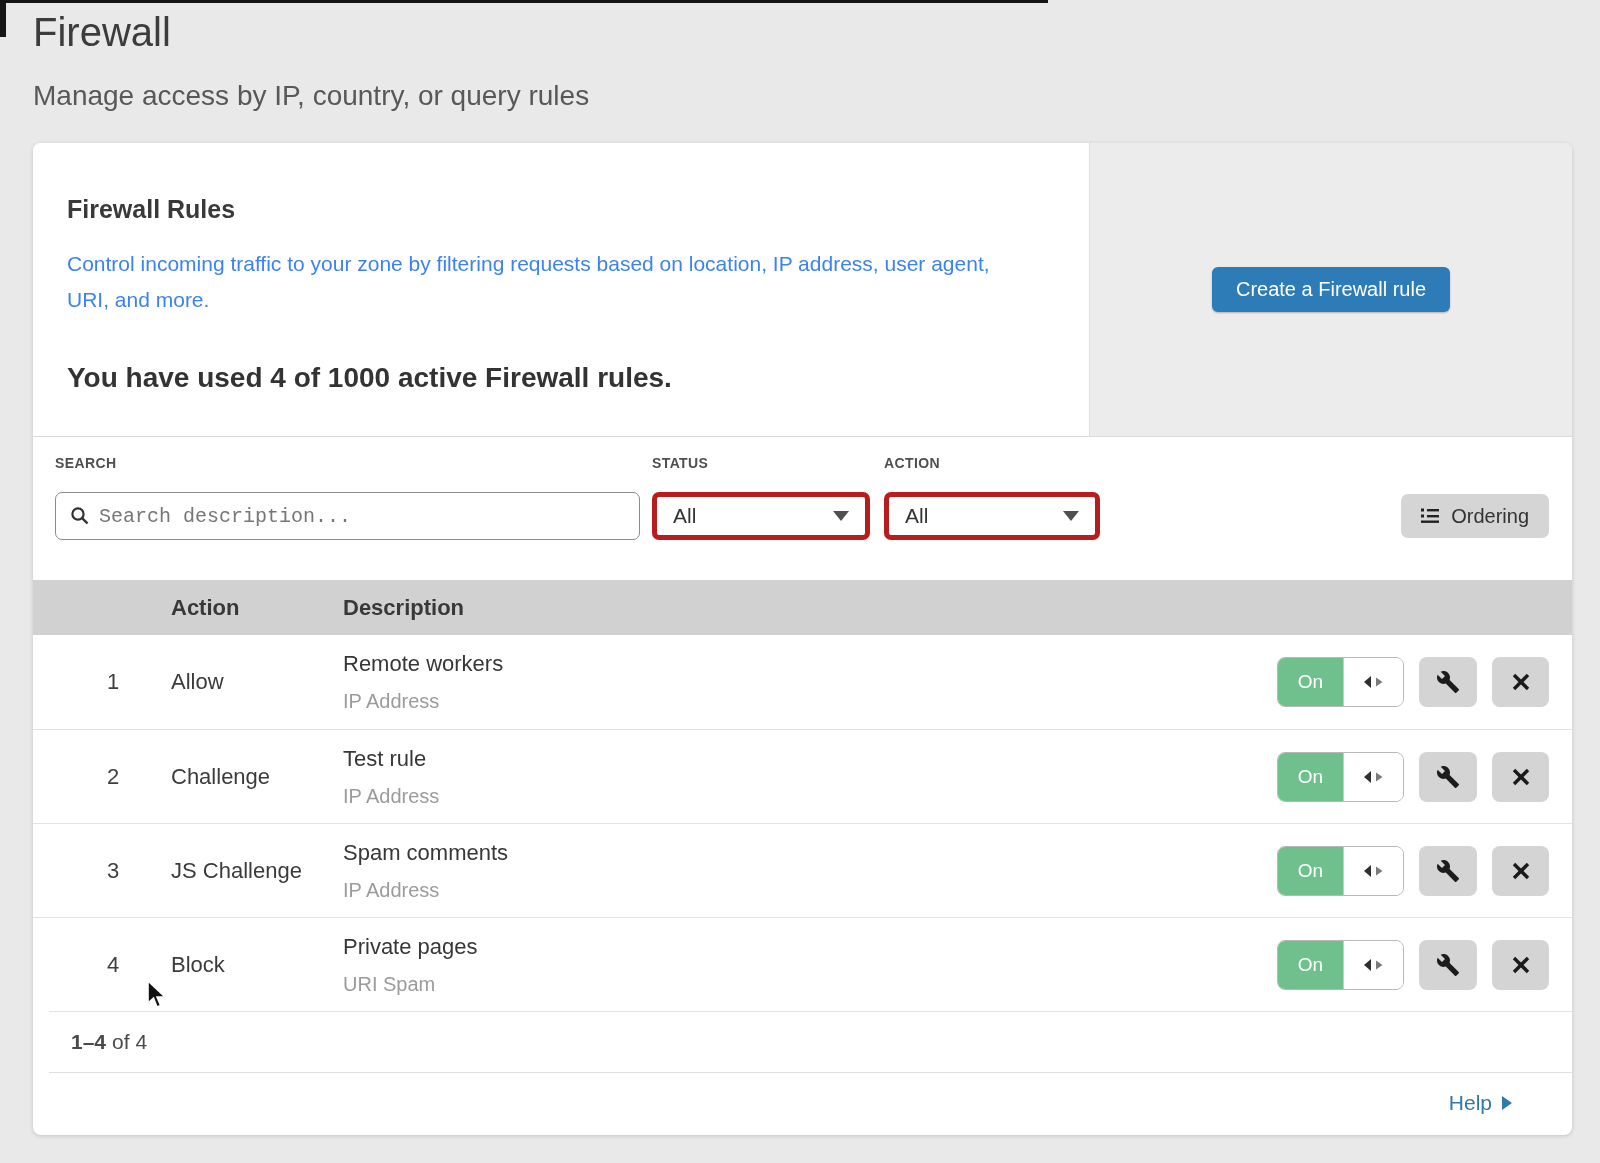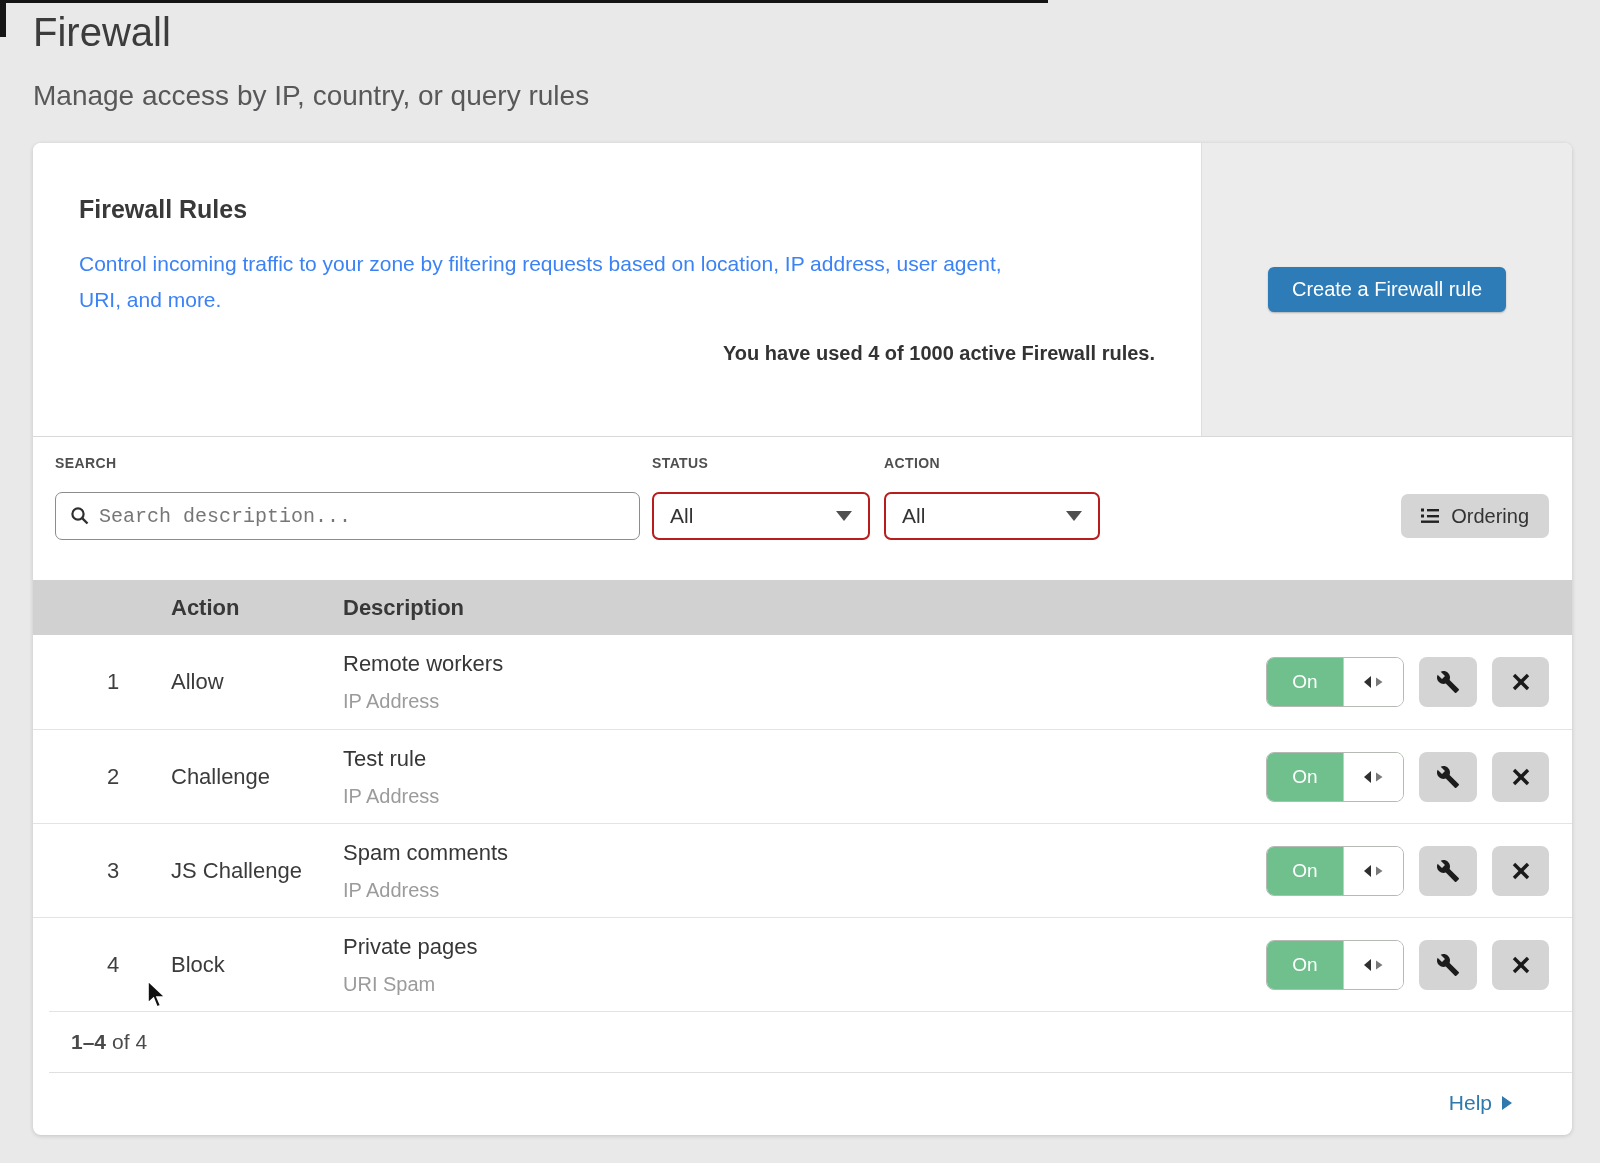--- a/index.html
+++ b/index.html
@@ -22,24 +22,24 @@
   .card {
     position:absolute; left:33px; top:143px; width:1539px; height:992px;
     background:#fff; border-radius:8px;
     box-shadow:0 1px 4px rgba(0,0,0,.16);
   }
   .card-top {
     height:294px; display:flex;
     border-bottom:1px solid #d9d9d9;
     border-radius:8px 8px 0 0; overflow:hidden;
   }
-  .intro { width:1168px; background:#fff; padding:52px 46px 0 46px; }
+  .intro { width:1056px; background:#fff; padding:52px 46px 0 34px; }
   .intro h2 { font-size:25px; font-weight:700; color:#393939; }
   .intro p { margin-top:22px; font-size:21px; line-height:36px; color:#3b82f6; max-width:945px; }
-  .intro .usage { margin-top:24px; font-size:20px; font-weight:700; color:#333;text-align:right; }
+  .intro .usage { margin-top:44px; font-size:28px; font-weight:700; color:#333; }
   .sidebar {
     flex:1; background:#ececec; border-left:1px solid #dedede;
     display:flex; align-items:center; justify-content:center;
   }
   .create-btn {
     background:#2e7cb7; color:#fff; border:none; border-radius:6px;
     font-family:inherit; font-size:20px; font-weight:400;
     padding:0 24px; height:45px; cursor:pointer;
     box-shadow:0 1px 2px rgba(0,0,0,.25);
   }
@@ -57,21 +57,21 @@
     border:1px solid #8c8c8c; border-radius:7px; background:#fff;
     display:flex; align-items:center; padding:0 14px; gap:9px;
   }
   .search-box input {
     border:none; outline:none; flex:1; font-family:Liberation Mono, monospace;
     font-size:20px; color:#333; background:transparent;
   }
   .search-box input::placeholder { color:#767676; }
   .select {
     position:absolute; top:55px; height:48px; background:#fff;
-    border:2px solid #b91c1c; border-radius:7px;
+    border:5px solid #b91c1c; border-radius:7px;
     display:flex; align-items:center; justify-content:space-between;
     padding:0 16px; font-size:21px; color:#333; cursor:pointer;
   }
   .select-status { left:619px; width:218px; }
   .select-action { left:851px; width:216px; }
   .caret-down {
     width:0; height:0; border-left:8px solid transparent;
     border-right:8px solid transparent; border-top:10px solid #4f4f4f;
   }
   .ordering-btn {
@@ -97,21 +97,21 @@
   .cell-priority { font-size:22px; color:#3f3f3f; }
   .cell-action { font-size:22px; color:#3b3b3b; }
   .cell-desc .desc-title { font-size:22px; color:#373737; }
   .cell-desc .desc-sub { margin-top:13px; font-size:20px; color:#9b9b9b; }
   .controls { display:flex; align-items:center; gap:15px; }
   .pill {
     display:flex; height:50px; border-radius:8px; overflow:hidden;
     border:1px solid #b5bab5; cursor:pointer;
   }
   .pill-on {
-    width:76px; background:#70c08e; color:#fff; font-size:19px;
+    width:65px; background:#70c08e; color:#fff; font-size:19px;
     display:flex; align-items:center; justify-content:center;
   }
   .pill-arrows {
     width:60px; background:#fff; border-left:1px solid #c9c9c9;
     display:flex; align-items:center; justify-content:center;
   }
   .icon-btn {
     width:57px; height:50px; background:#d4d4d4; border:none;
     border-radius:8px; display:flex; align-items:center; justify-content:center;
     cursor:pointer;

